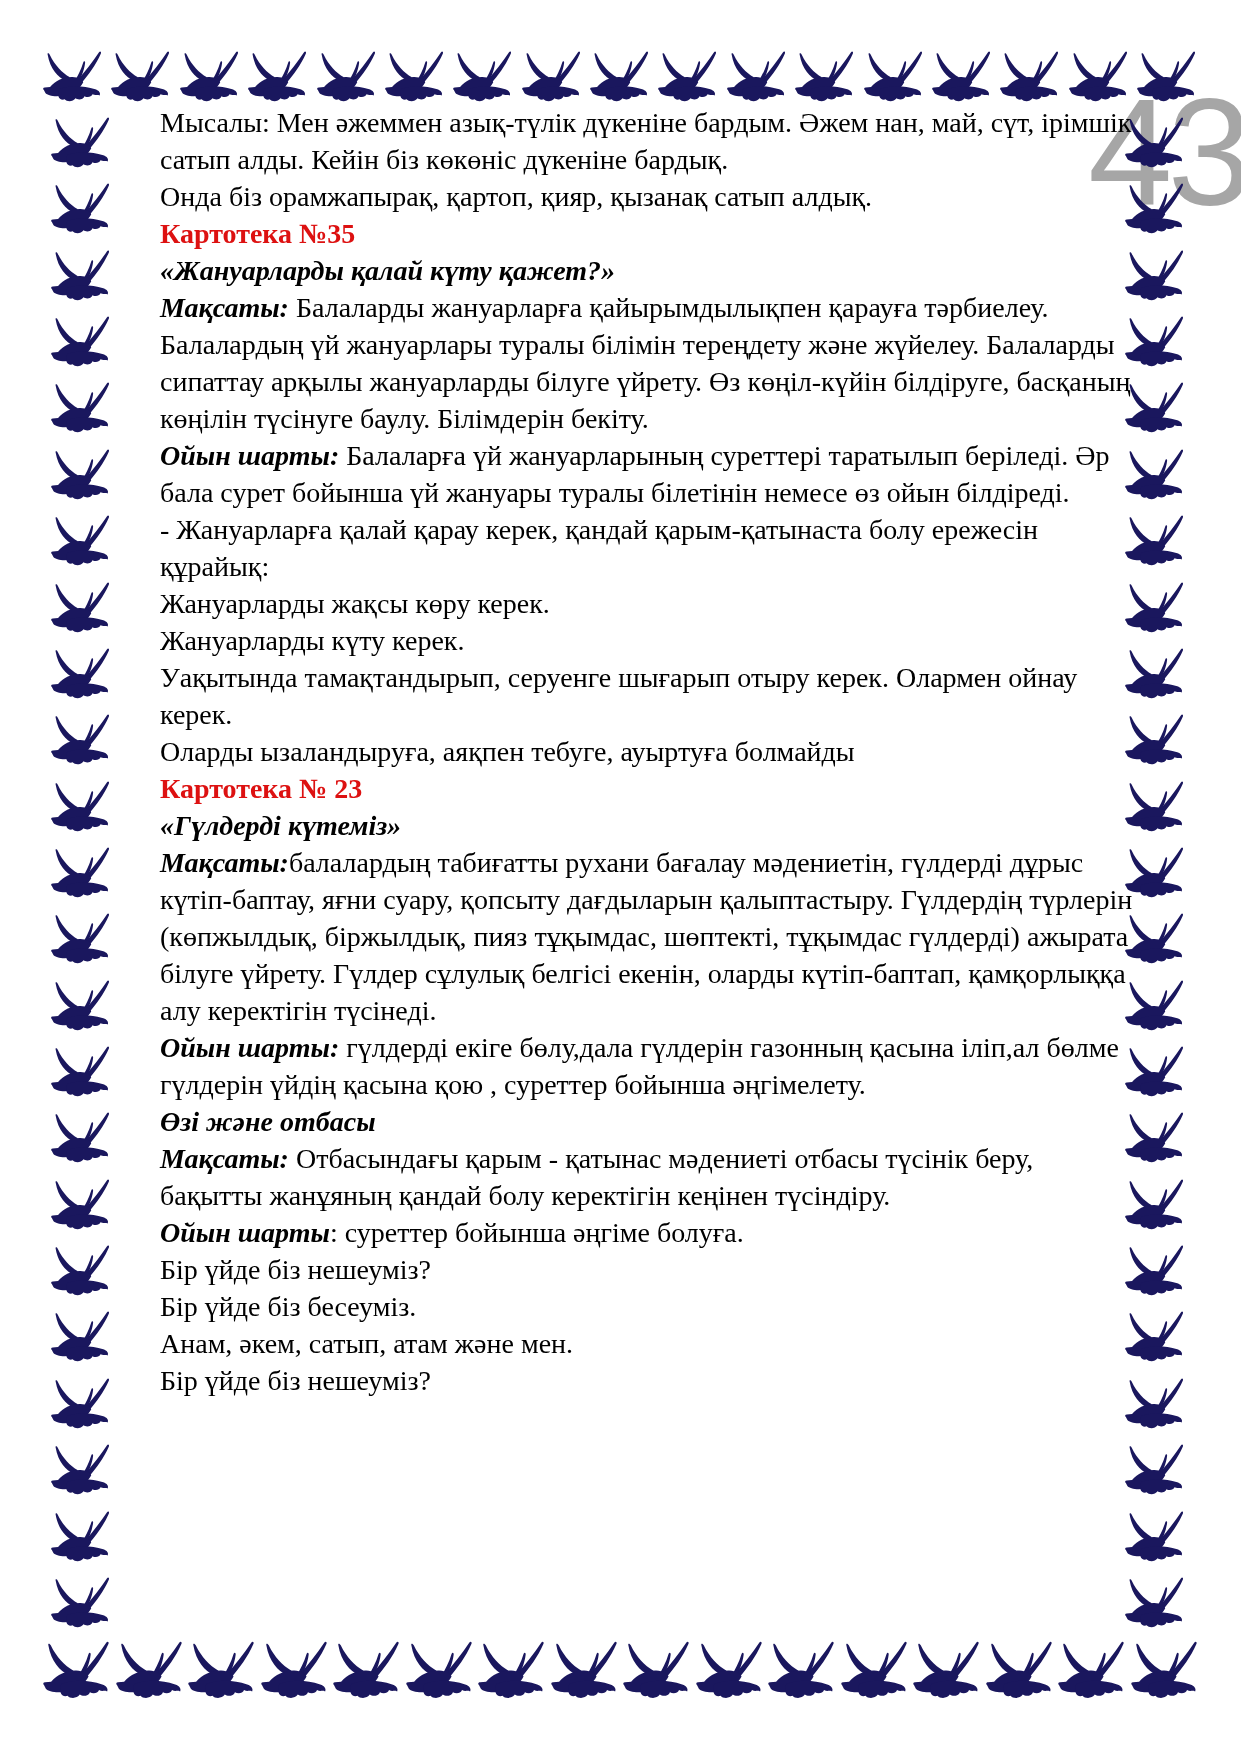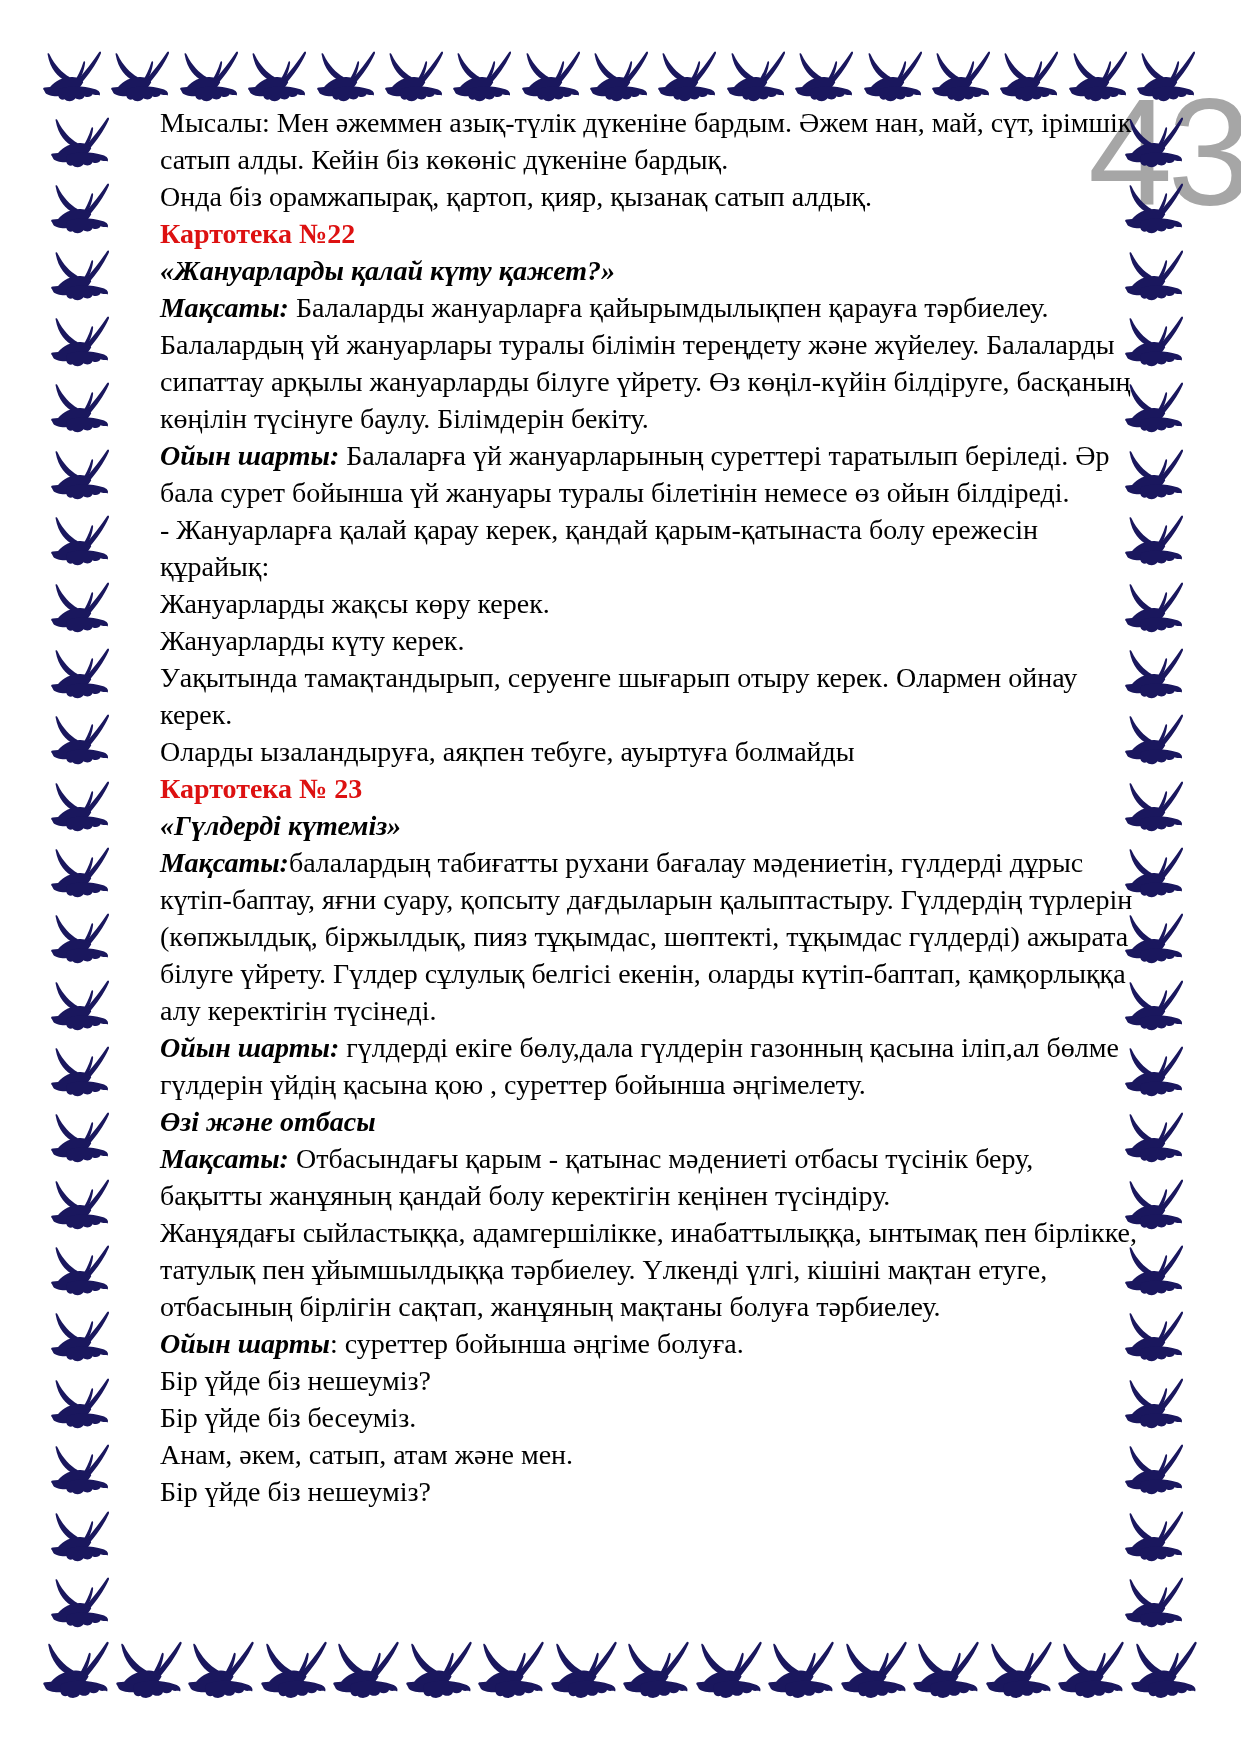--- a/index.html
+++ b/index.html
@@ -309,38 +309,37 @@
       </svg>
     </div>
 
   <div class="page-number">43</div>
 
   <div class="content">
 
     <p>Мысалы: Мен әжеммен азық-түлік дүкеніне бардым. Әжем нан, май, сүт, ірімшік сатып алды. Кейін біз көкөніс дүкеніне бардық.</p>
     <p>Онда біз орамжапырақ, қартоп, қияр, қызанақ сатып алдық.</p>
 
-    <h2 class="card-title gap-above">Картотека №22</h2>
+    <h2 class="card-title gap-above">Картотека №35</h2>
     <p class="bold">«Жануарларды қалай күту қажет?»</p>
     <p><span class="bold">Мақсаты:</span><span> Балаларды жануарларға қайырымдылықпен қарауға тәрбиелеу. Балалардың үй жануарлары туралы білімін тереңдету және жүйелеу. Балаларды сипаттау арқылы жануарларды білуге үйрету. Өз көңіл-күйін білдіруге, басқаның көңілін түсінуге баулу. Білімдерін бекіту.</span></p>
     <p class="gap-above"><span class="bold">Ойын шарты:</span><span> Балаларға үй жануарларының суреттері таратылып беріледі. Әр бала сурет бойынша үй жануары туралы білетінін немесе өз ойын білдіреді.</span></p>
     <p>- Жануарларға қалай қарау керек, қандай қарым-қатынаста болу ережесін құрайық:</p>
     <p>Жануарларды жақсы көру керек.</p>
     <p>Жануарларды күту керек.</p>
     <p>Уақытында тамақтандырып, серуенге шығарып отыру керек. Олармен ойнау керек.</p>
     <p>Оларды ызаландыруға, аяқпен тебуге, ауыртуға болмайды</p>
 
     <h2 class="card-title gap-above">Картотека № 23</h2>
     <p class="bold">«Гүлдерді күтеміз»</p>
     <p><span class="bold">Мақсаты:</span><span>балалардың табиғатты рухани бағалау мәдениетін, гүлдерді дұрыс күтіп-баптау, яғни суару, қопсыту дағдыларын қалыптастыру. Гүлдердің түрлерін (көпжылдық, біржылдық, пияз тұқымдас, шөптекті, тұқымдас гүлдерді) ажырата білуге үйрету. Гүлдер сұлулық белгісі екенін, оларды күтіп-баптап, қамқорлыққа алу керектігін түсінеді.</span></p>
     <p><span class="bold">Ойын шарты:</span><span> гүлдерді екіге бөлу,дала гүлдерін газонның қасына іліп,ал бөлме гүлдерін үйдің қасына қою , суреттер бойынша әңгімелету.</span></p>
 
     <p class="bold">Өзі және отбасы</p>
     <p><span class="bold">Мақсаты:</span><span> Отбасындағы қарым - қатынас мәдениеті отбасы түсінік беру, бақытты жанұяның қандай болу керектігін кеңінен түсіндіру.</span></p>
-    <p>Жанұядағы сыйластыққа, адамгершілікке, инабаттылыққа, ынтымақ пен бірлікке, татулық пен ұйымшылдыққа тәрбиелеу. Үлкенді үлгі, кішіні мақтан етуге, отбасының бірлігін сақтап, жанұяның мақтаны болуға тәрбиелеу.</p>
     <p><span class="bold">Ойын шарты</span><span>: суреттер бойынша әңгіме болуға.</span></p>
     <p>Бір үйде біз нешеуміз?</p>
     <p>Бір үйде біз бесеуміз.</p>
     <p>Анам, әкем, сатып, атам және мен.</p>
     <p>Бір үйде біз нешеуміз?</p>
 
   </div>
 </div>
 
 </body></html>

